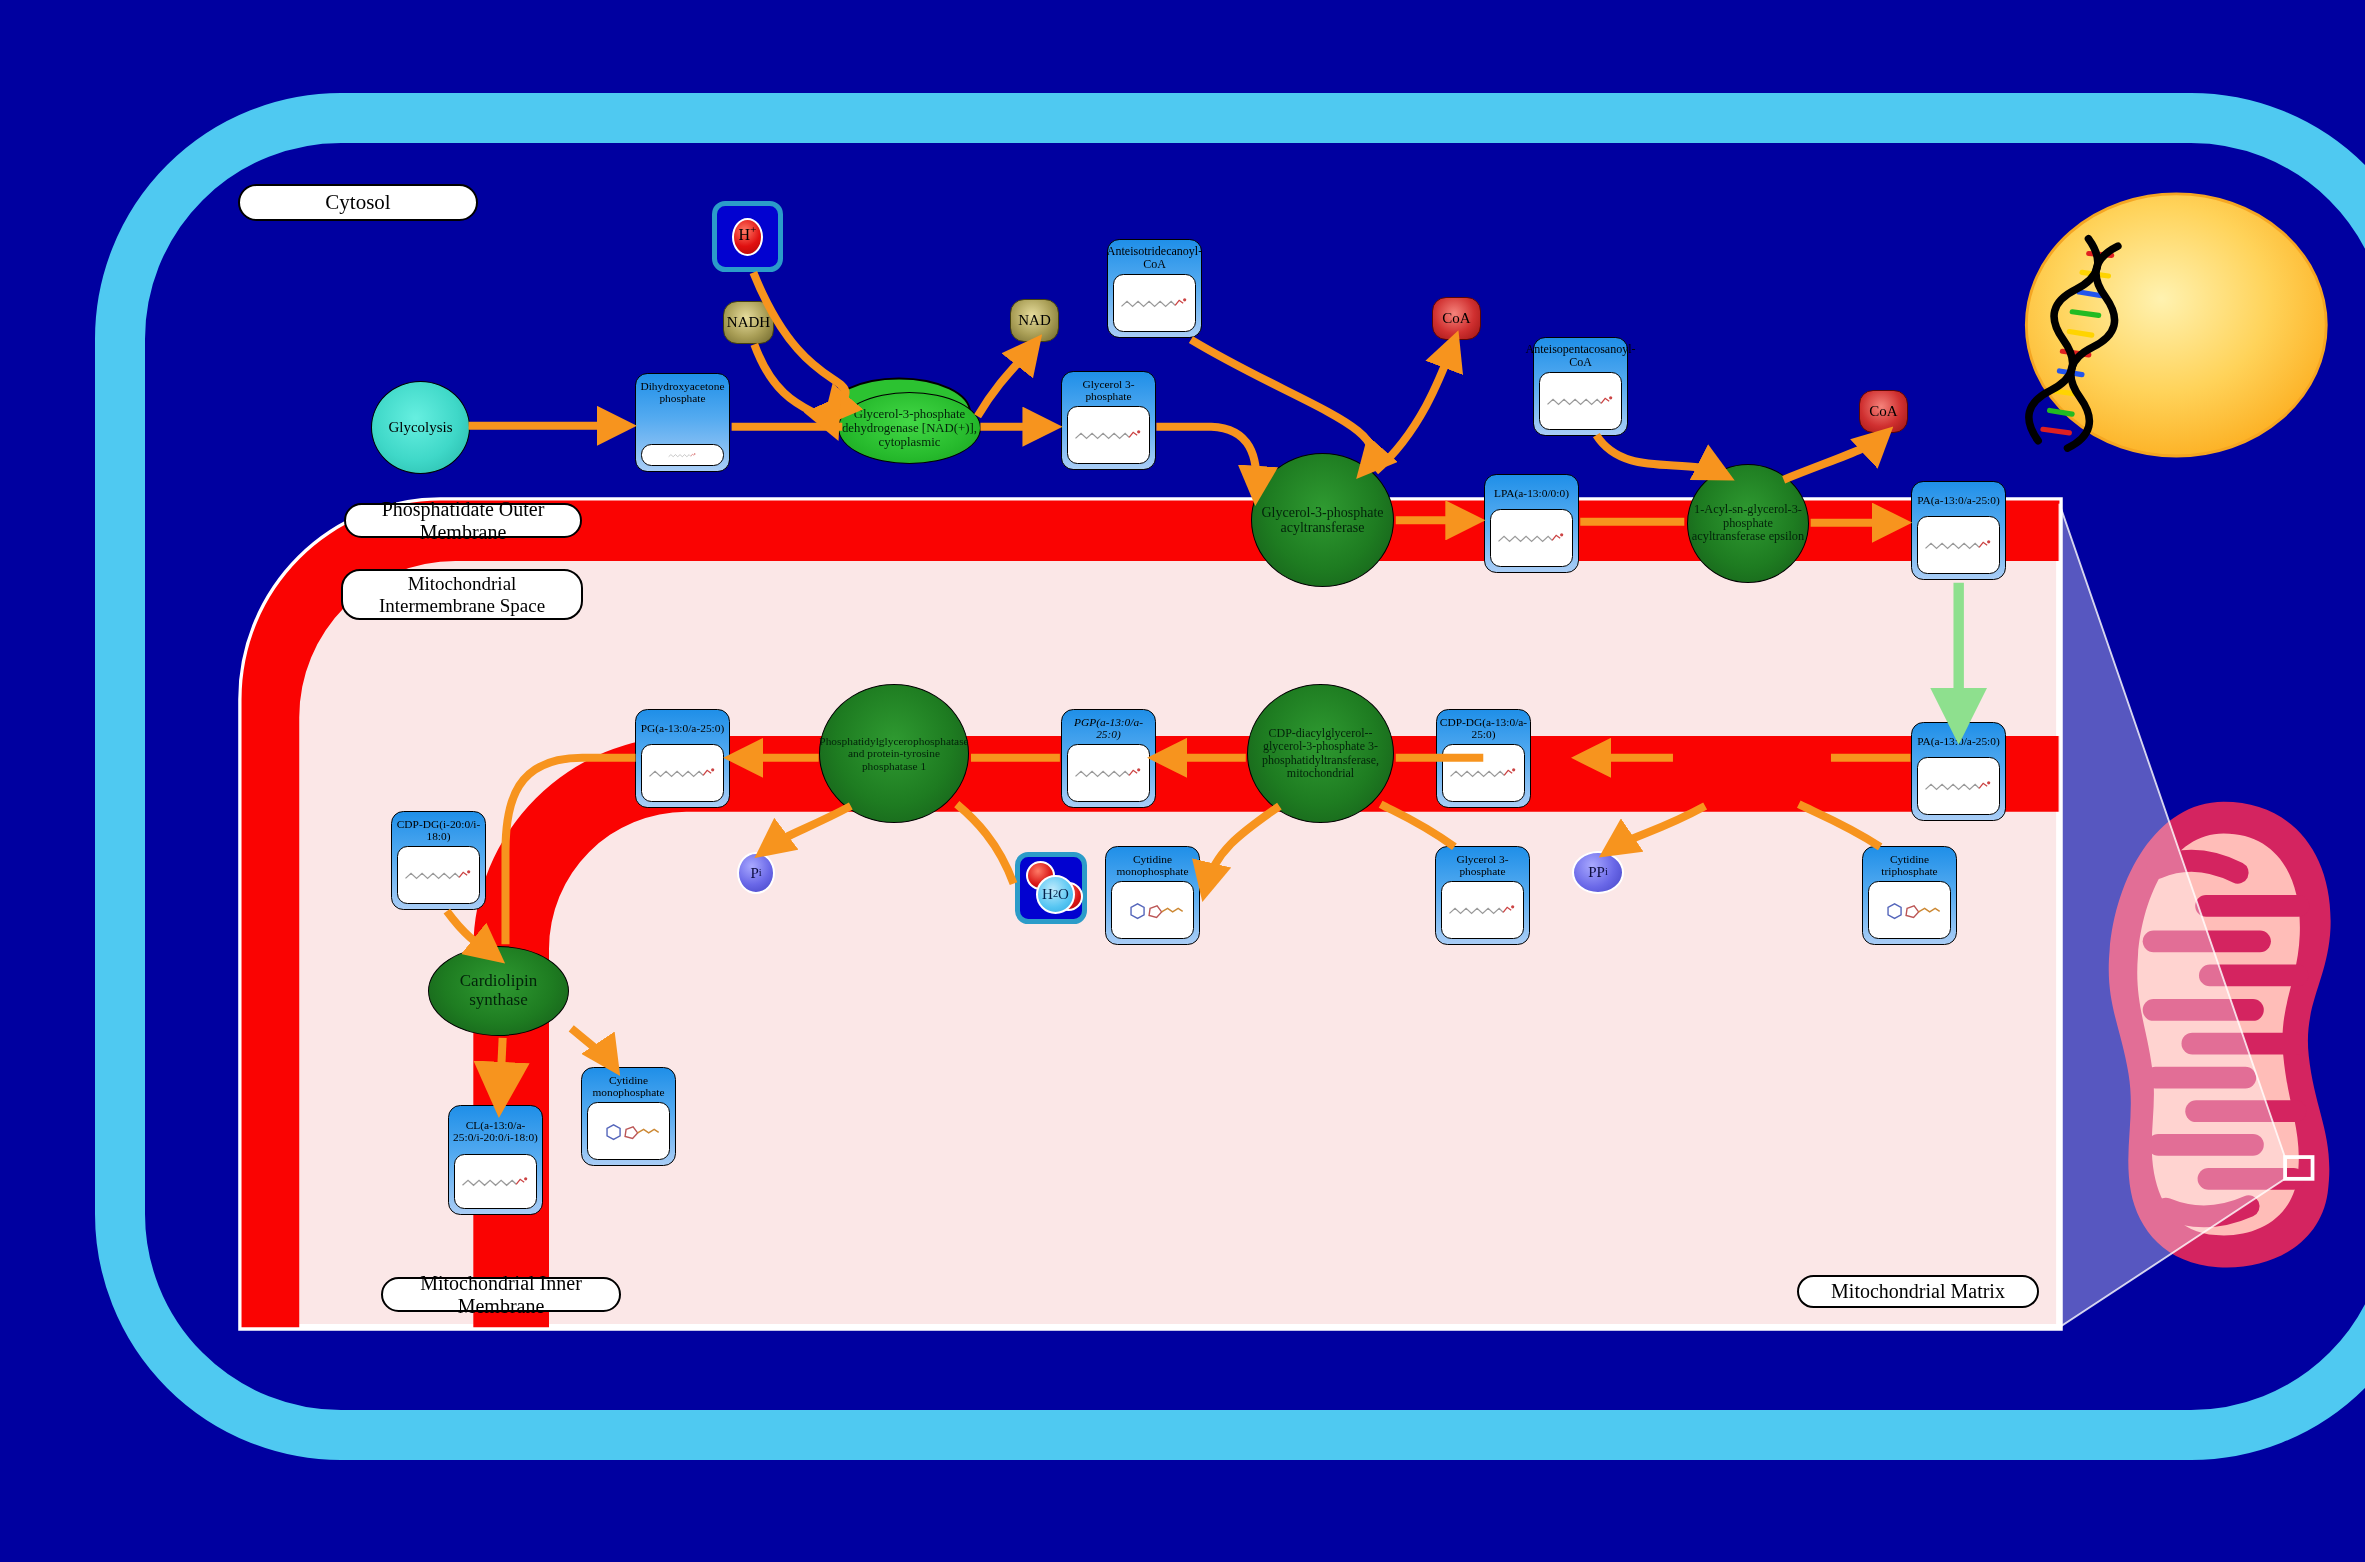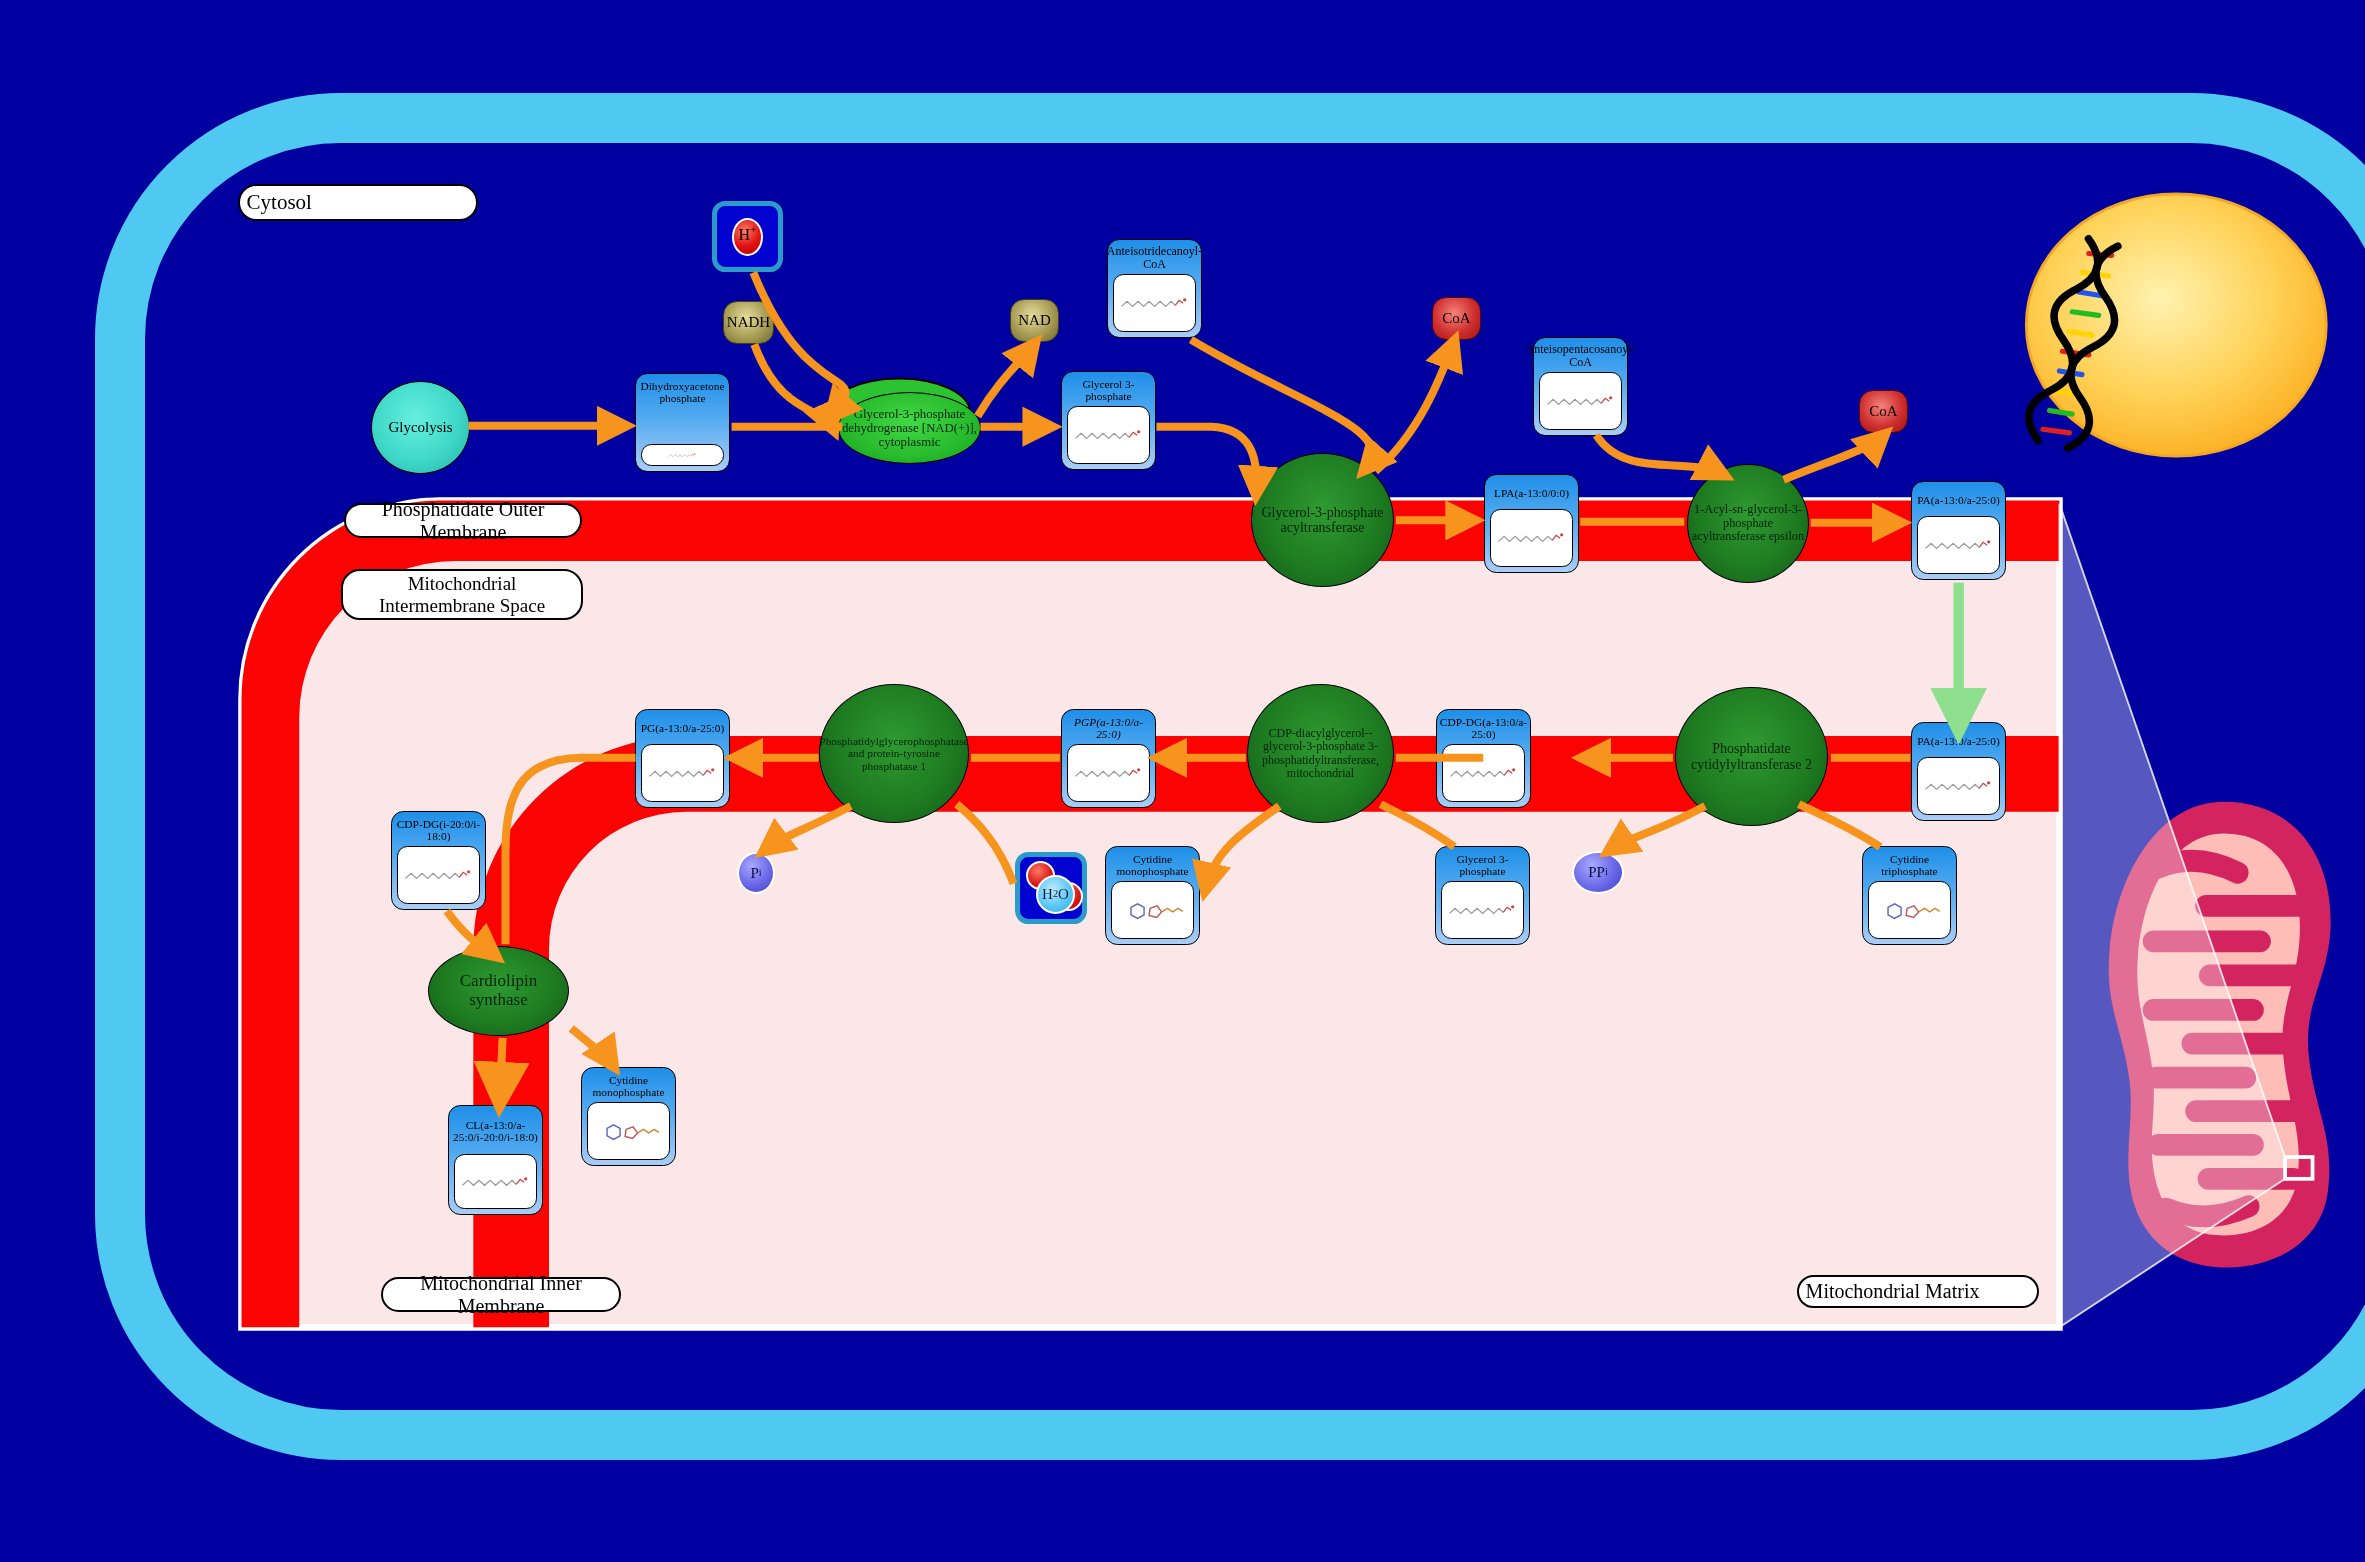--- a/index.html
+++ b/index.html
@@ -4,21 +4,21 @@
 <style>
   html,body{margin:0;padding:0;background:#0000A0;}
   .stage{position:relative;width:2555px;height:1562px;background:#0000A0;overflow:hidden;
          font-family:"Liberation Serif",serif;color:#000;}
   svg.layer{position:absolute;left:0;top:0;width:2555px;height:1562px;pointer-events:none;}
   
   .cell-border{position:absolute;left:95px;top:93px;width:2342px;height:1367px;
     border:50px solid #4FC9F1;border-radius:246px;box-sizing:border-box;}
   
   .rlabel{position:absolute;background:#fff;border:2.8px solid #000;border-radius:19px;
-    display:flex;align-items:center;justify-content:flex-start;text-align:center;
+    display:flex;align-items:center;justify-content:center;text-align:center;
     font-size:21px;line-height:1.15;box-sizing:border-box;padding:1.9px 6.6px;}
   
   .mbox{position:absolute;width:95px;height:99px;display:flex;flex-direction:column;
     box-sizing:border-box;background:linear-gradient(180deg,#1f8fe8 0%,#53aaf0 45%,#a9cdf6 100%);
     border:1.9px solid #000;border-radius:12.3px;}
   .mtitle{min-height:28px;display:flex;align-items:center;justify-content:center;text-align:center;
     font-size:11.4px;line-height:1.06;padding:3.8px 2.8px 0.9px;}
   .mtitle.small{font-size:12px;}
   .mbody{margin:0.9px 4.7px 4.7px;background:#fff;border:1.9px solid #000;border-radius:10.4px;flex:1;
     display:flex;align-items:center;justify-content:center;overflow:hidden;}
@@ -161,23 +161,20 @@
     </div>
 
   <div class="enz bright" style="left:838px;top:392px;width:143px;height:72px;font-size:12.8px;padding:1.9px;">
     <span>Glycerol-3-phosphate dehydrogenase [NAD(+)], cytoplasmic</span>
     </div>
   <div class="enz" style="left:1251px;top:453px;width:143px;height:134px;font-size:14px;">
     <span>Glycerol-3-phosphate acyltransferase</span>
     </div>
   <div class="enz" style="left:1687px;top:464px;width:122px;height:119px;font-size:12.3px;padding:2.8px;">
     <span>1-Acyl-sn-glycerol-3-phosphate acyltransferase epsilon</span>
-    </div>
-  <div class="enz" style="left:1675px;top:687px;width:153px;height:139px;font-size:14px;">
-    <span>Phosphatidate cytidylyltransferase 2</span>
     </div>
   <div class="enz" style="left:1247px;top:684px;width:147px;height:139px;font-size:12px;padding:2.8px;">
     <span>CDP-diacylglycerol--glycerol-3-phosphate 3-phosphatidyltransferase, mitochondrial</span>
     </div>
   <div class="enz" style="left:819px;top:684px;width:150px;height:139px;font-size:11.4px;padding:0.9px;">
     <span>Phosphatidylglycerophosphatase and protein-tyrosine phosphatase 1</span>
     </div>
   <div class="enz" style="left:428px;top:946px;width:141px;height:90px;font-size:17px;justify-content:flex-end;">
     <span>Cardiolipin synthase</span>
     </div>

